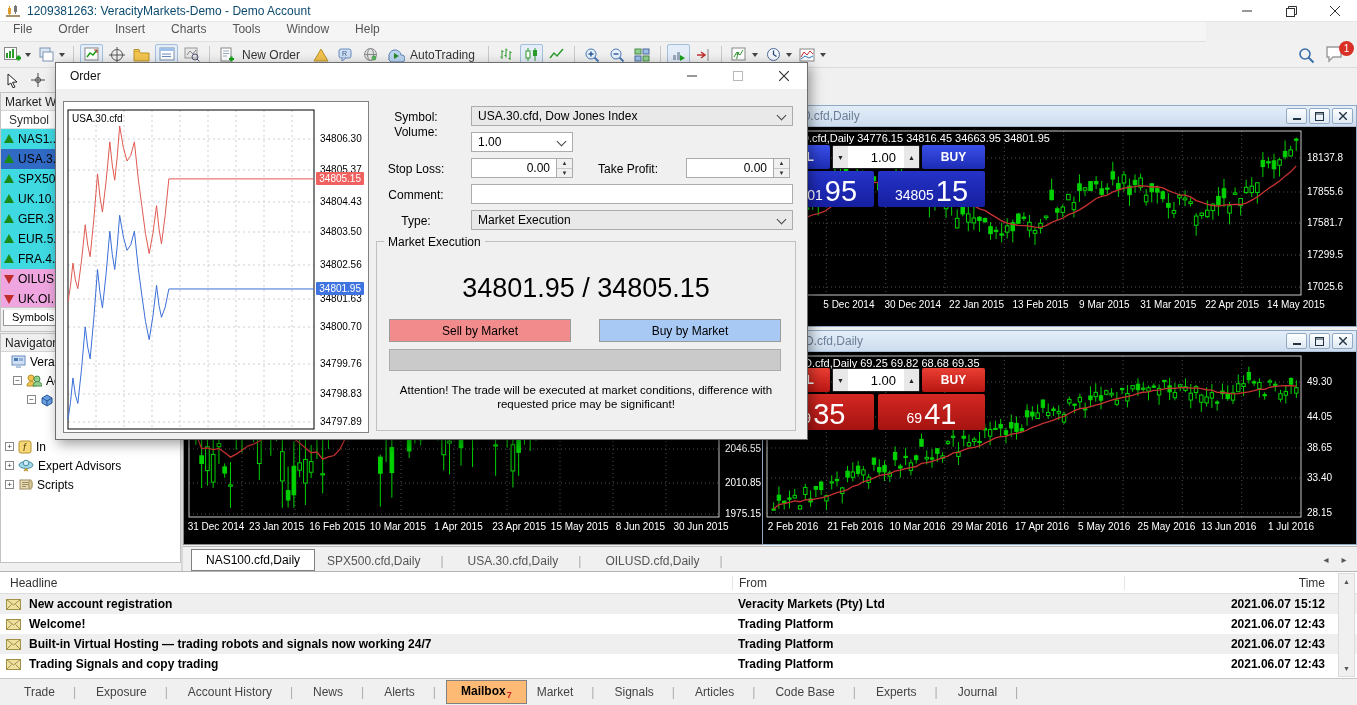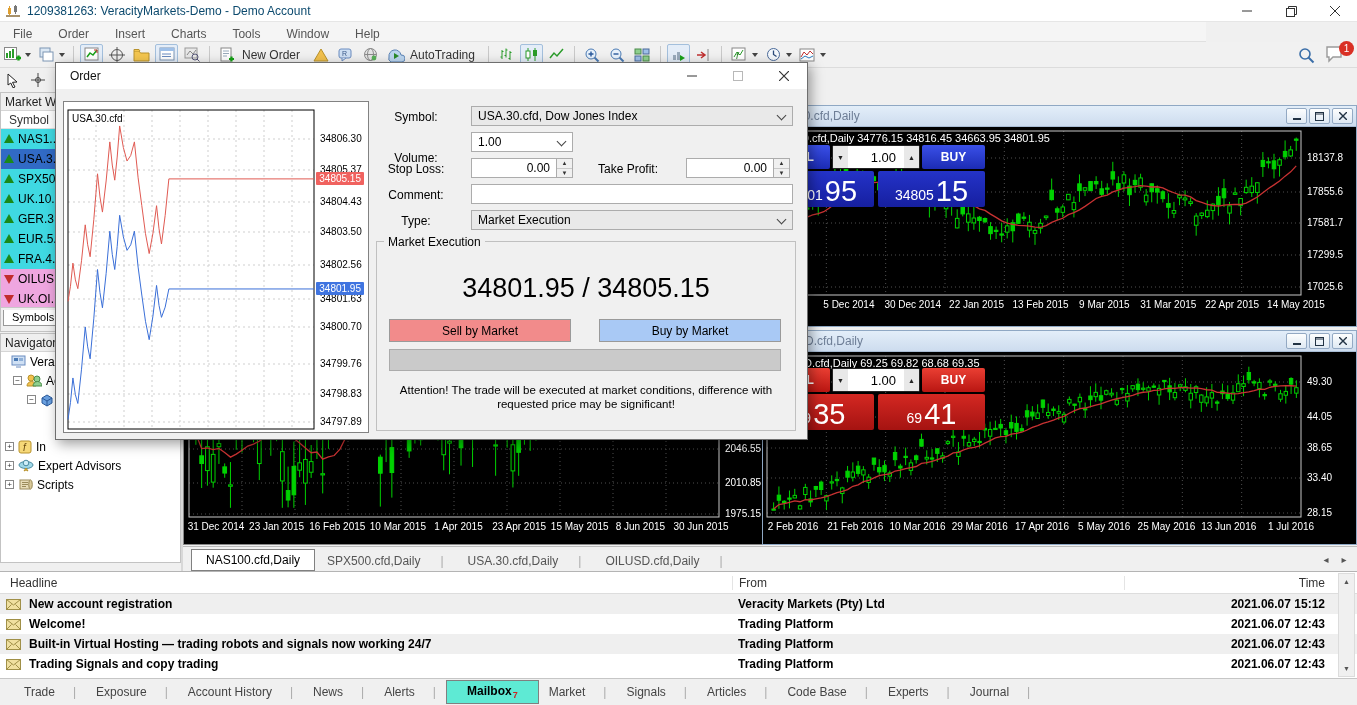--- a/index.html
+++ b/index.html
@@ -9,21 +9,21 @@
 
 
 .titlebar{position:absolute;left:0;top:0;width:1357px;height:22px;background:#fff;display:flex;align-items:center;border-bottom:1px solid #e6e6e6}
 .appicon{width:16px;height:14px;margin:0 6px 0 5px}
 .title-text{font-size:12px;color:#0c4a6e}
 .winctl{position:absolute;top:0;right:0;height:22px;display:flex}
 .winbtn{width:44px;height:22px;display:flex;align-items:center;justify-content:center}
 .winbtn svg{stroke:#333}
 
 
-.menubar{position:absolute;left:0;top:22px;width:1206px;height:20px;background:#f5f5f5;display:flex;align-items:flex-end;border-bottom:1px solid #e0e0e0}
+.menubar{position:absolute;left:0;top:22px;width:1206px;height:20px;background:#f5f5f5;display:flex;align-items:flex-start;border-bottom:1px solid #e0e0e0}
 .menu-item{padding:0 13px;color:#555;font-size:12px}
 
 
 .toolbar{position:absolute;left:0;top:42px;width:1357px;height:26px;background:#f1f1f1;display:flex;align-items:center;border-bottom:1px solid #dcdcdc}
 .tbico{width:23px;height:22px;display:flex;align-items:center;justify-content:center;margin:0 1px;flex:none}
 .tbico.pressed{background:#e4edf8;border:1px solid #a3bfdc;border-radius:2px}
 .tbsep{width:1px;height:18px;background:#c9c9c9;margin:0 5px;flex:none}
 .tblabel{font-size:12px;color:#333;margin:0 8px 0 2px;white-space:nowrap}
 .caret{width:0;height:0;border-left:3px solid transparent;border-right:3px solid transparent;border-top:4px solid #444;margin:0 3px 0 0}
 .tb-right{position:absolute;right:10px;top:0;height:26px;display:flex;align-items:center}
@@ -104,21 +104,21 @@
 .mail-row .c2{flex:none;width:392px;padding-left:6px;white-space:nowrap}
 .mail-row .c3{flex:1;text-align:right;padding-right:32px;white-space:nowrap}
 .env{margin-right:8px;flex:none}
 .mail-scroll{position:absolute;right:2px;top:1px;width:17px;height:104px;background:#f0f0f0;border:1px solid #dcdcdc;display:flex;flex-direction:column;justify-content:space-between;align-items:center;font-size:7px;color:#555}
 .scrbtn{width:15px;height:15px;display:flex;align-items:center;justify-content:center;background:#f0f0f0}
 
 
 .bottom-tabs{position:absolute;left:0;top:678px;width:1357px;height:27px;background:#f0f0f0;border-top:1px solid #c6c6c6;display:flex;align-items:center;padding-left:14px}
 .btab{padding:4px 10px;color:#444;white-space:nowrap}
 .btab::after{content:"|";color:#aaa;margin-left:18px}
-.btab.active{background:#5eead4;border:1px solid #808080;color:#000;font-weight:bold;padding:3px 20px}
+.btab.active{background:#fdba74;border:1px solid #808080;color:#000;font-weight:bold;padding:3px 14px}
 .btab.active::after{content:"";margin:0}
 .badge7{color:#cc2222;font-size:9px;vertical-align:sub;margin-left:1px}
 .badge7:empty{display:none}
 
 
 .dialog{position:absolute;left:55px;top:62px;width:753px;height:378px;background:#f0f0f0;border:1px solid #6e6e6e;box-shadow:3px 4px 12px rgba(0,0,0,.38);z-index:50}
 .dlg-title{height:26px;background:#fff;display:flex;align-items:center;padding-left:14px;font-size:12px;color:#111}
 .dlg-btns{position:absolute;top:0;right:0;display:flex}
 .dlg-btn{width:46px;height:26px;display:flex;align-items:center;justify-content:center}
 .tickchart{position:absolute;left:7px;top:38px;width:306px;height:332px;background:#fff;border:1px solid #828282}
@@ -1359,21 +1359,21 @@
       <span class="tick-badge" style="background:#f0625f;right:4px;top:70px">34805.15</span>
       <span class="tick-badge" style="background:#3f74e0;right:4px;top:180px">34801.95</span>
     </div>
 
     <span class="dlg-label" style="left:315px;top:47px">Symbol:</span>
     <div class="dlg-field dd" style="left:415px;top:43px;width:322px">
         <span>USA.30.cfd, Dow Jones Index</span>
         <span class="chev"></span>
       </div>
 
-    <span class="dlg-label" style="left:315px;top:88px">Volume:</span>
+    <span class="dlg-label" style="left:315px;top:62px">Volume:</span>
     <div class="dlg-field" style="left:415px;top:69px;width:102px">
         <span>1.00</span>
         <span class="chev"></span>
       </div>
 
     <span class="dlg-label" style="left:315px;top:99px">Stop Loss:</span>
     <div class="dlg-field num" style="left:415px;top:95px;width:102px">
         <span>0.00</span>
         <span class="spin">
           <span>▲</span>

